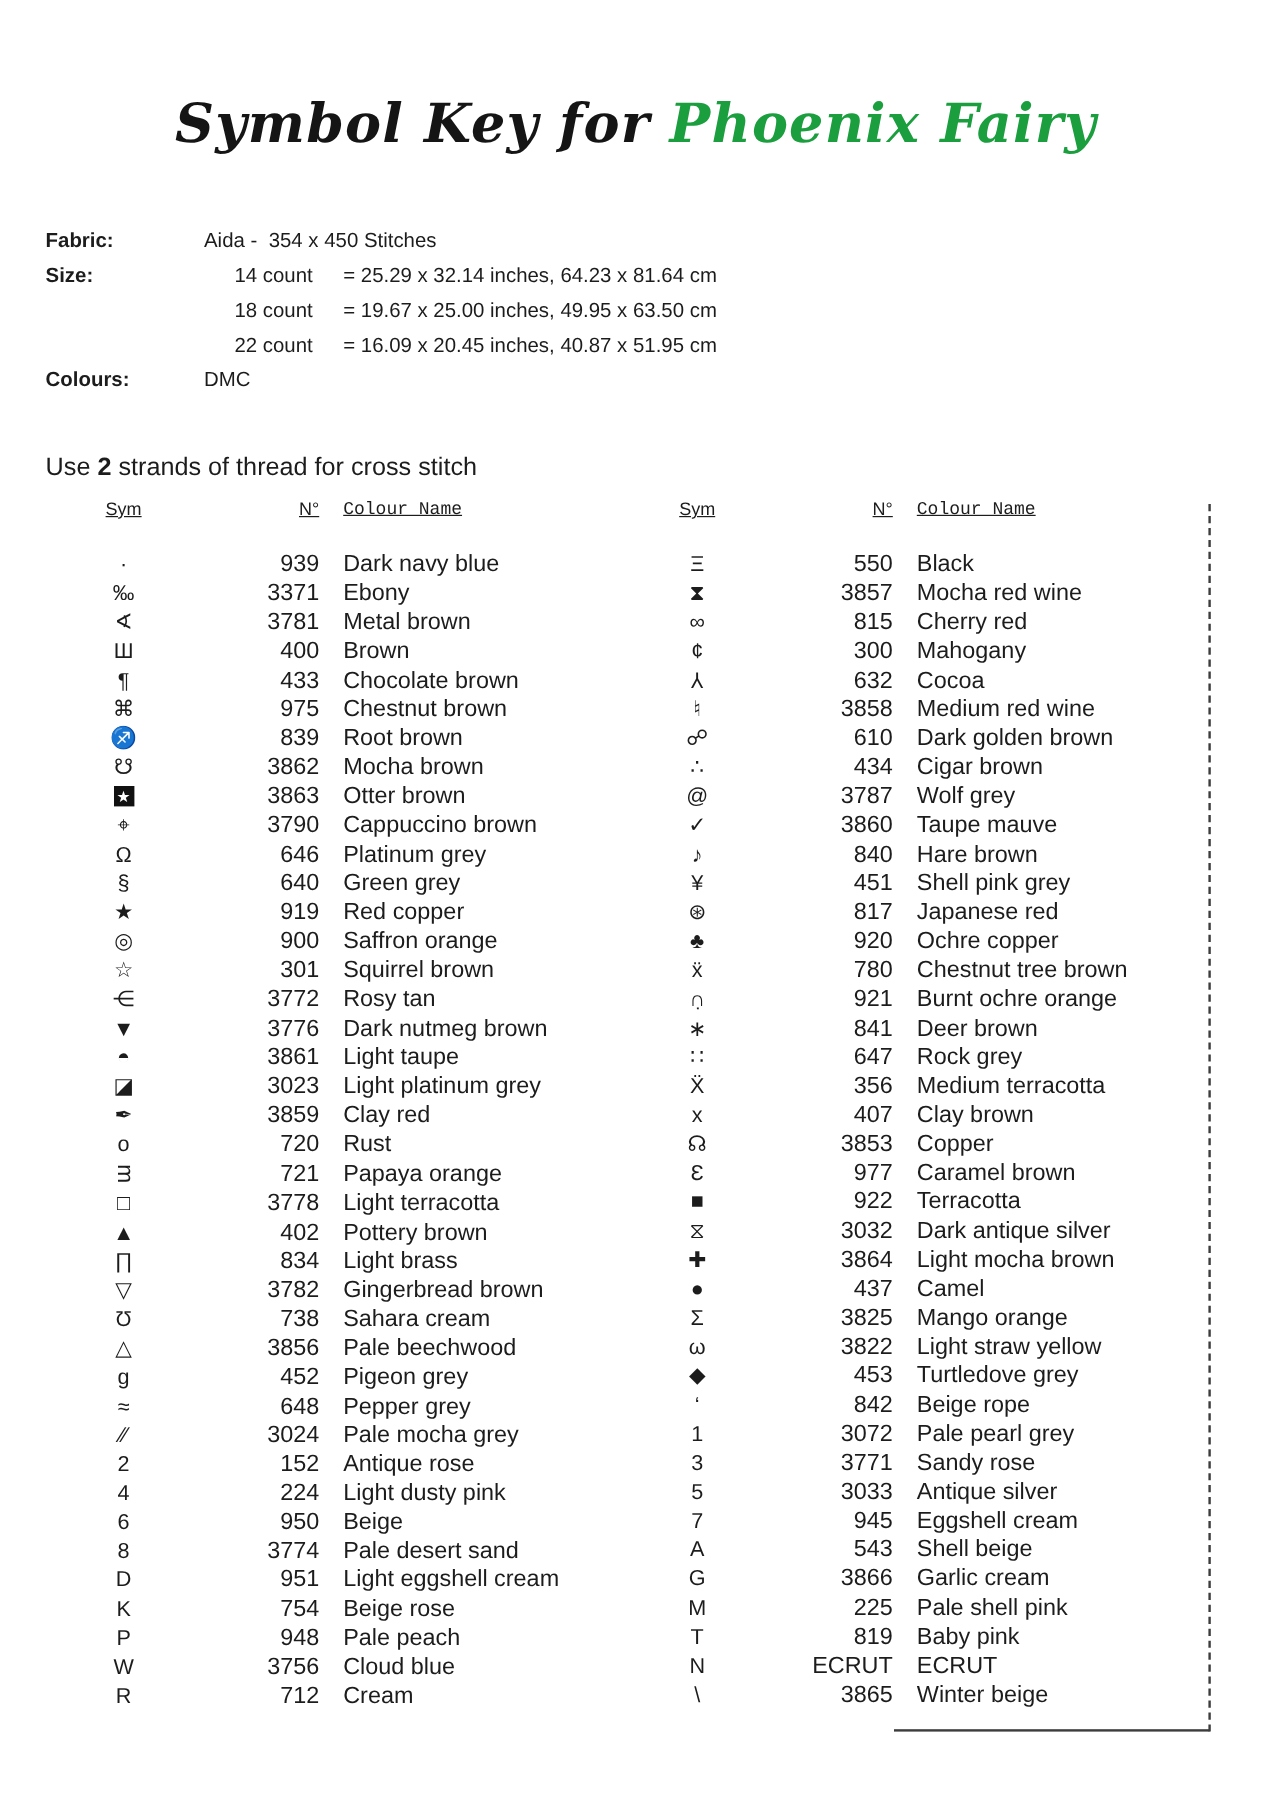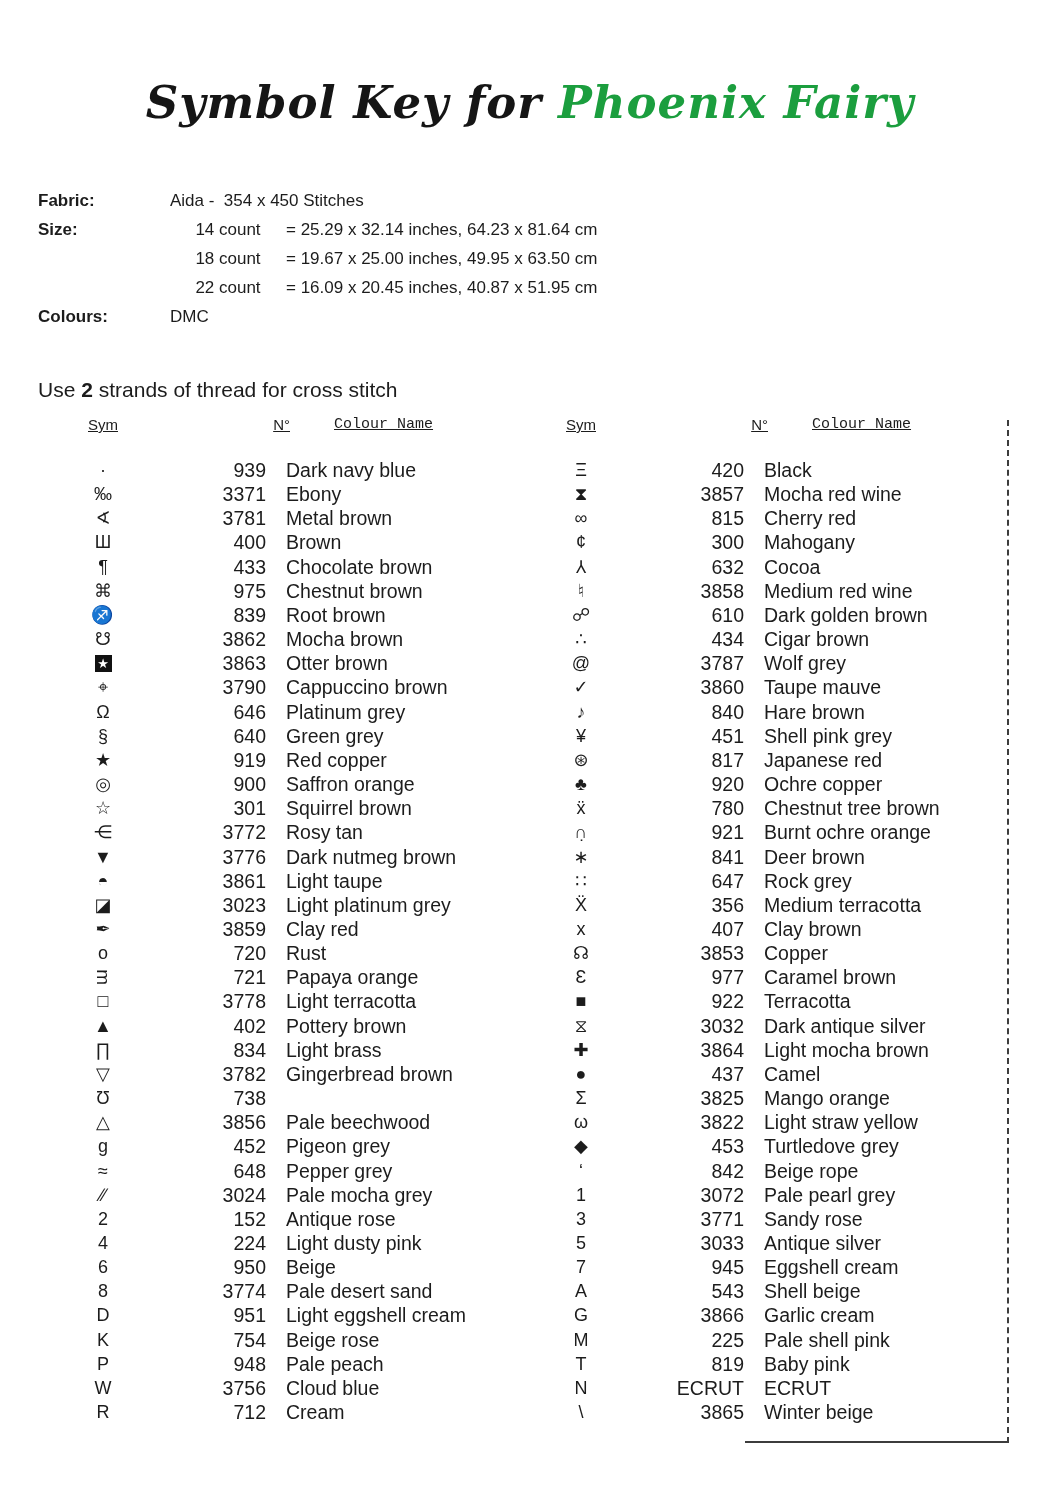--- a/index.html
+++ b/index.html
@@ -22,21 +22,21 @@
 
   
   .strands{position:absolute;left:38px;top:362px;font-size:21px;margin-top:16px;}
   .strands .b{font-weight:bold;}
 
   
   .keywrap{position:absolute;left:62px;top:414px;display:flex;}
   .half{width:468px;}
   .half+.half{margin-left:10px;}
   .hrow,.krow{display:grid;grid-template-columns:82px 122px auto;align-items:center;}
-  .hrow{font-size:15px;line-height:22px;gap:24px;}
+  .hrow{font-size:15px;line-height:22px;}
   .hrow span{text-decoration:underline;}
   .h-sym{text-align:center;}
   .h-num{text-align:right;}
   .h-name{padding-left:20px;font-family:Liberation Mono, monospace;}
   .rows{margin-top:22px;}
   .krow{line-height:24.15px;font-size:19.5px;}
   .c-sym{text-align:center;font-size:18px;}
   .c-num{text-align:right;}
   .c-name{padding-left:20px;}
   .sym.inv{display:inline-block;background:#111;color:#fff;width:17px;height:17px;
@@ -222,20 +222,21 @@
             <span class="c-name">Light brass</span>
           </div>
           <div class="krow">
             <span class="c-sym"><span class="sym">▽</span></span>
             <span class="c-num">3782</span>
             <span class="c-name">Gingerbread brown</span>
           </div>
           <div class="krow">
             <span class="c-sym"><span class="sym">Ʊ</span></span>
             <span class="c-num">738</span>
+            <span class="c-name">Sahara cream</span>
           </div>
           <div class="krow">
             <span class="c-sym"><span class="sym">△</span></span>
             <span class="c-num">3856</span>
             <span class="c-name">Pale beechwood</span>
           </div>
           <div class="krow">
             <span class="c-sym"><span class="sym">g</span></span>
             <span class="c-num">452</span>
             <span class="c-name">Pigeon grey</span>
@@ -299,21 +300,21 @@
     </div>
     <div class="half">
       <div class="hrow">
         <span class="h-sym">Sym</span>
         <span class="h-num">N°</span>
         <span class="h-name">Colour Name</span>
       </div>
       <div class="rows" id="right-rows">
           <div class="krow">
             <span class="c-sym"><span class="sym">Ξ</span></span>
-            <span class="c-num">420</span>
+            <span class="c-num">550</span>
             <span class="c-name">Black</span>
           </div>
           <div class="krow">
             <span class="c-sym"><span class="sym">⧗</span></span>
             <span class="c-num">3857</span>
             <span class="c-name">Mocha red wine</span>
           </div>
           <div class="krow">
             <span class="c-sym"><span class="sym">∞</span></span>
             <span class="c-num">815</span>

